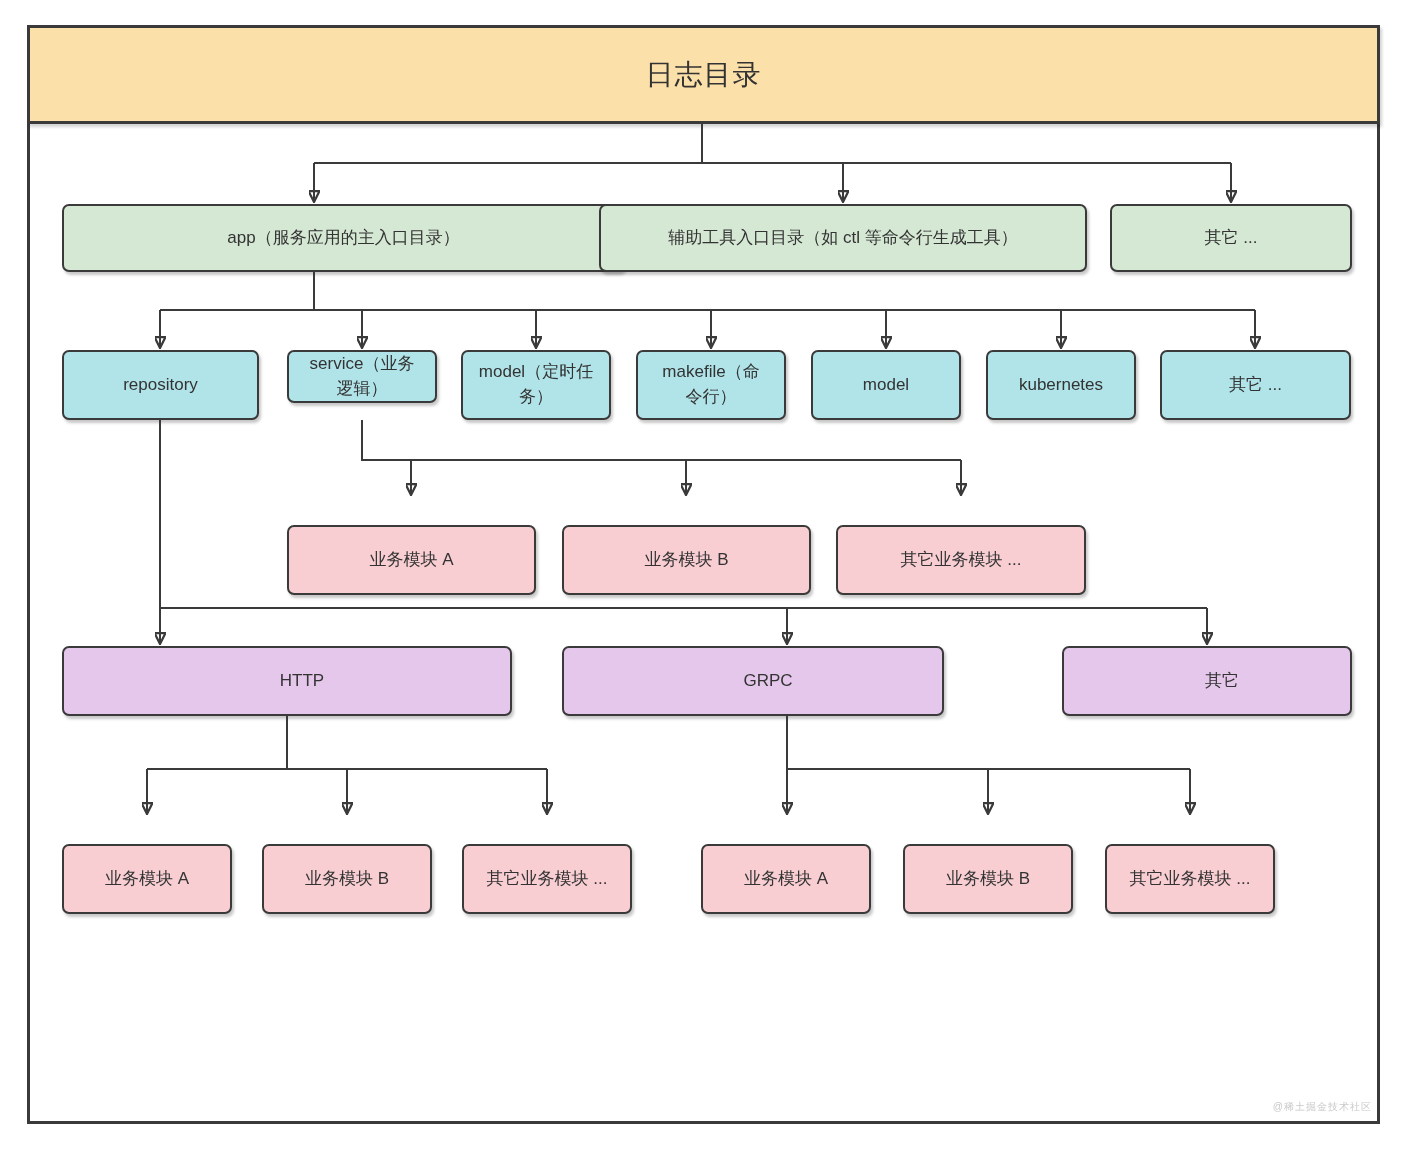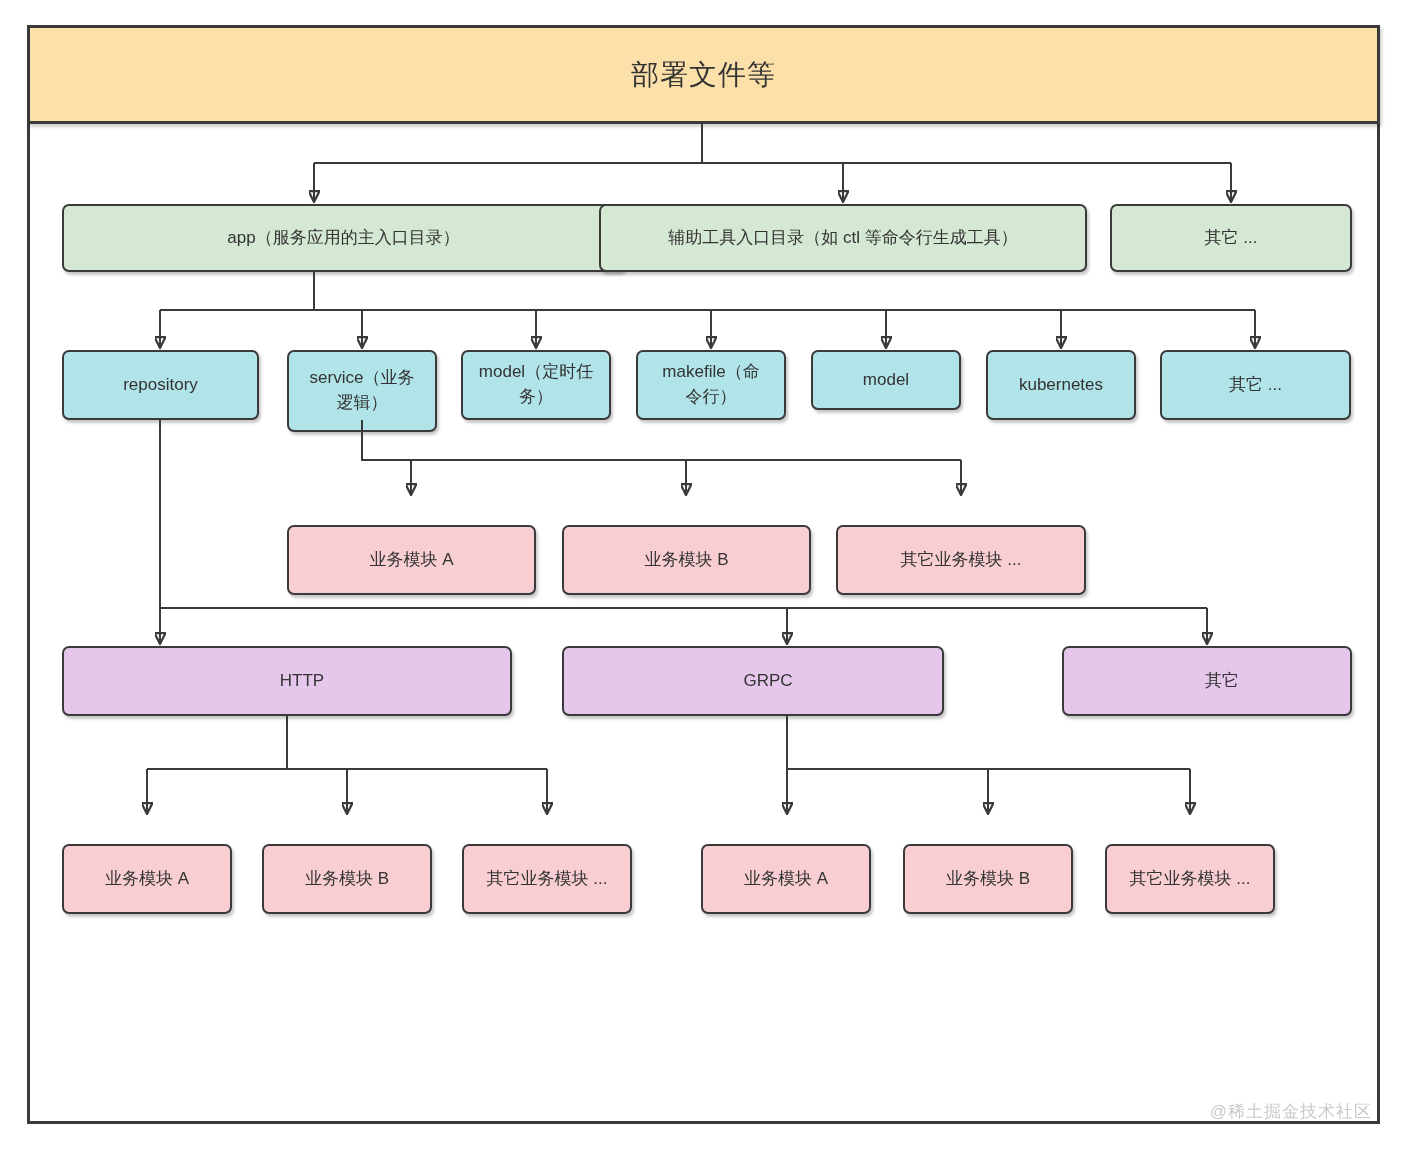--- a/index.html
+++ b/index.html
@@ -41,33 +41,33 @@
   .teal    {background:var(--color-infra,#44cedf);}
   .connectors{
     position:absolute;left:0;top:0;width:1405px;height:1150px;
     pointer-events:none;z-index:3;
   }
   .connectors path{
     fill:none;stroke:var(--color-border,#3a3a3a);stroke-width:2px;
   }
   .watermark{
     position:absolute;right:33px;top:1100px;
-    font-size:17px;color:var(--color-watermark,#c9c9c9);
+    font-size:10px;color:var(--color-watermark,#c9c9c9);
     z-index:4;letter-spacing:1px;
   }
 </style>
 </head>
 <body>
 
 <div id="canvas">
 
   <div class="frame"></div>
 
   <div class="banner">
-    <span>部署文件等</span>
+    <span>日志目录</span>
   </div>
 
   <svg class="connectors" viewBox="0 0 1405 1150" xmlns="http://www.w3.org/2000/svg">
     <defs>
       <marker id="arrow" viewBox="0 0 10 10" markerWidth="13" markerHeight="11" markerUnits="userSpaceOnUse" refX="9" refY="5" orient="auto">
         <path d="M0,0 L10,5 L0,10 Z" fill="#3a3a3a" stroke="none"></path>
       </marker>
     </defs>
 
     <path d="M702,124 V163 M314,163 H1231"></path>
@@ -103,27 +103,27 @@
     <path d="M787,769 V813" marker-end="url(#arrow)"></path>
     <path d="M988,769 V813" marker-end="url(#arrow)"></path>
     <path d="M1190,769 V813" marker-end="url(#arrow)"></path>
   </svg>
 
   <div class="node green" style="left:62px;top:204px;width:563px;height:68px">app（服务应用的主入口目录）</div>
   <div class="node green" style="left:599px;top:204px;width:488px;height:68px">辅助工具入口目录（如 ctl 等命令行生成工具）</div>
   <div class="node green" style="left:1110px;top:204px;width:242px;height:68px">其它 ...</div>
 
   <div class="node cyan" style="left:62px;top:350px;width:197px;height:70px">repository</div>
-  <div class="node cyan" style="left:287px;top:350px;width:150px;height:82px">service（业务
+  <div class="node cyan" style="left:287px;top:350px;width:150px;height:53px">service（业务
 逻辑）</div>
   <div class="node cyan" style="left:461px;top:350px;width:150px;height:70px">model（定时任
 务）</div>
   <div class="node cyan" style="left:636px;top:350px;width:150px;height:70px">makefile（命
 令行）</div>
-  <div class="node cyan" style="left:811px;top:350px;width:150px;height:60px">model</div>
+  <div class="node cyan" style="left:811px;top:350px;width:150px;height:70px">model</div>
   <div class="node cyan" style="left:986px;top:350px;width:150px;height:70px">kubernetes</div>
   <div class="node cyan" style="left:1160px;top:350px;width:191px;height:70px">其它 ...</div>
 
   <div class="node pink" style="left:287px;top:497px;width:249px;height:70px">业务模块 A</div>
   <div class="node pink" style="left:562px;top:497px;width:249px;height:70px">业务模块 B</div>
   <div class="node pink" style="left:836px;top:497px;width:250px;height:70px">其它业务模块 ...</div>
 
   <div class="node purple" style="left:62px;top:646px;width:450px;height:70px">HTTP</div>
   <div class="node purple" style="left:562px;top:646px;width:382px;height:70px">GRPC</div>
   <div class="node purple" style="left:1062px;top:646px;width:290px;height:70px">其它</div>

